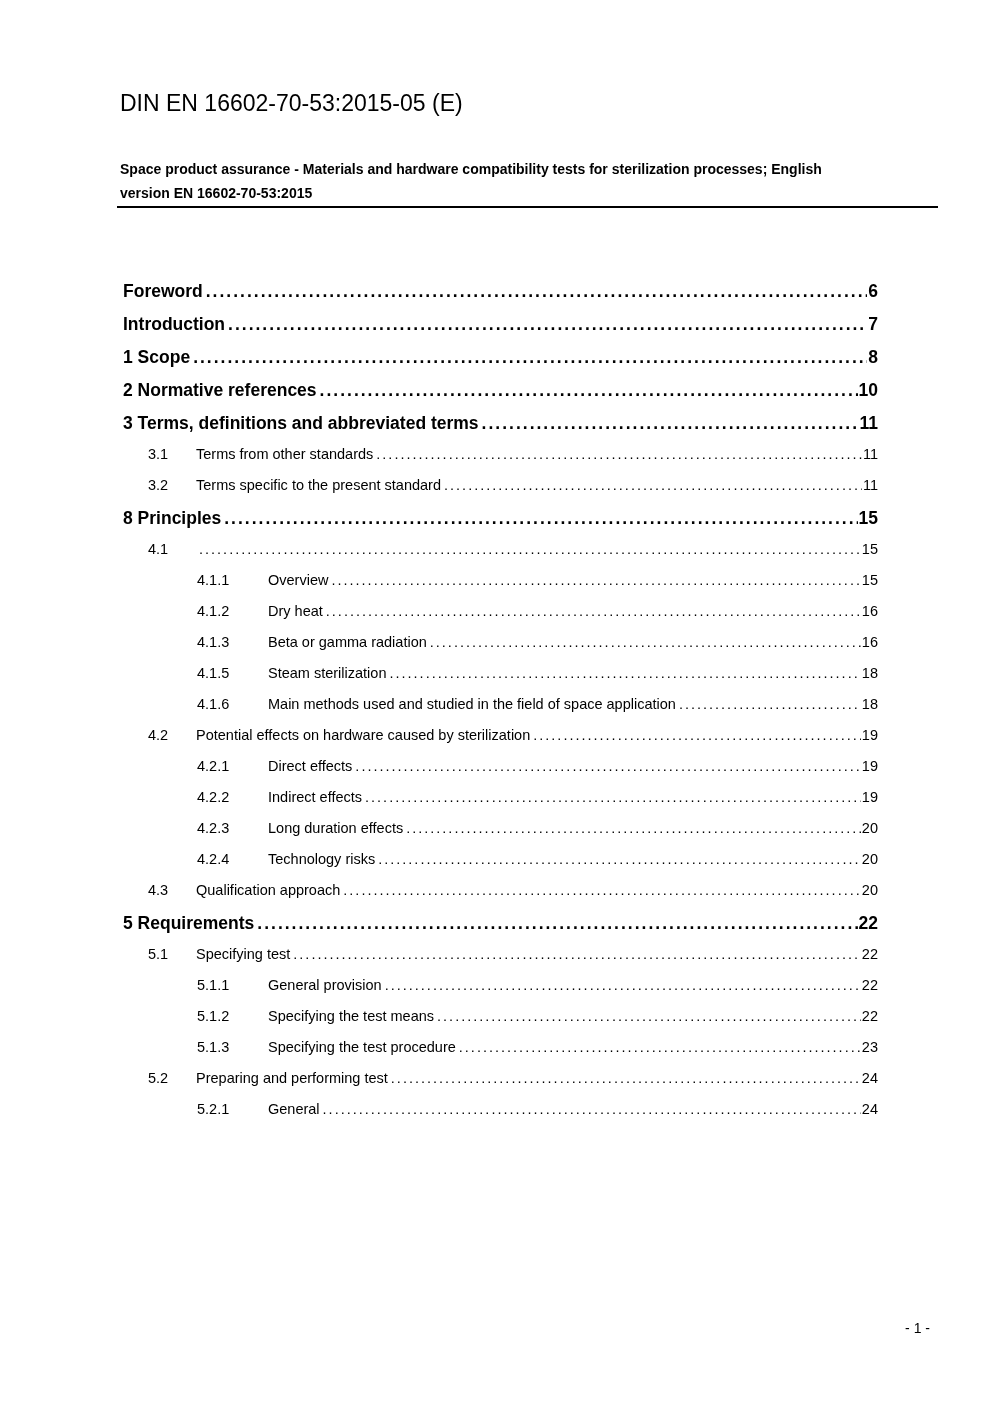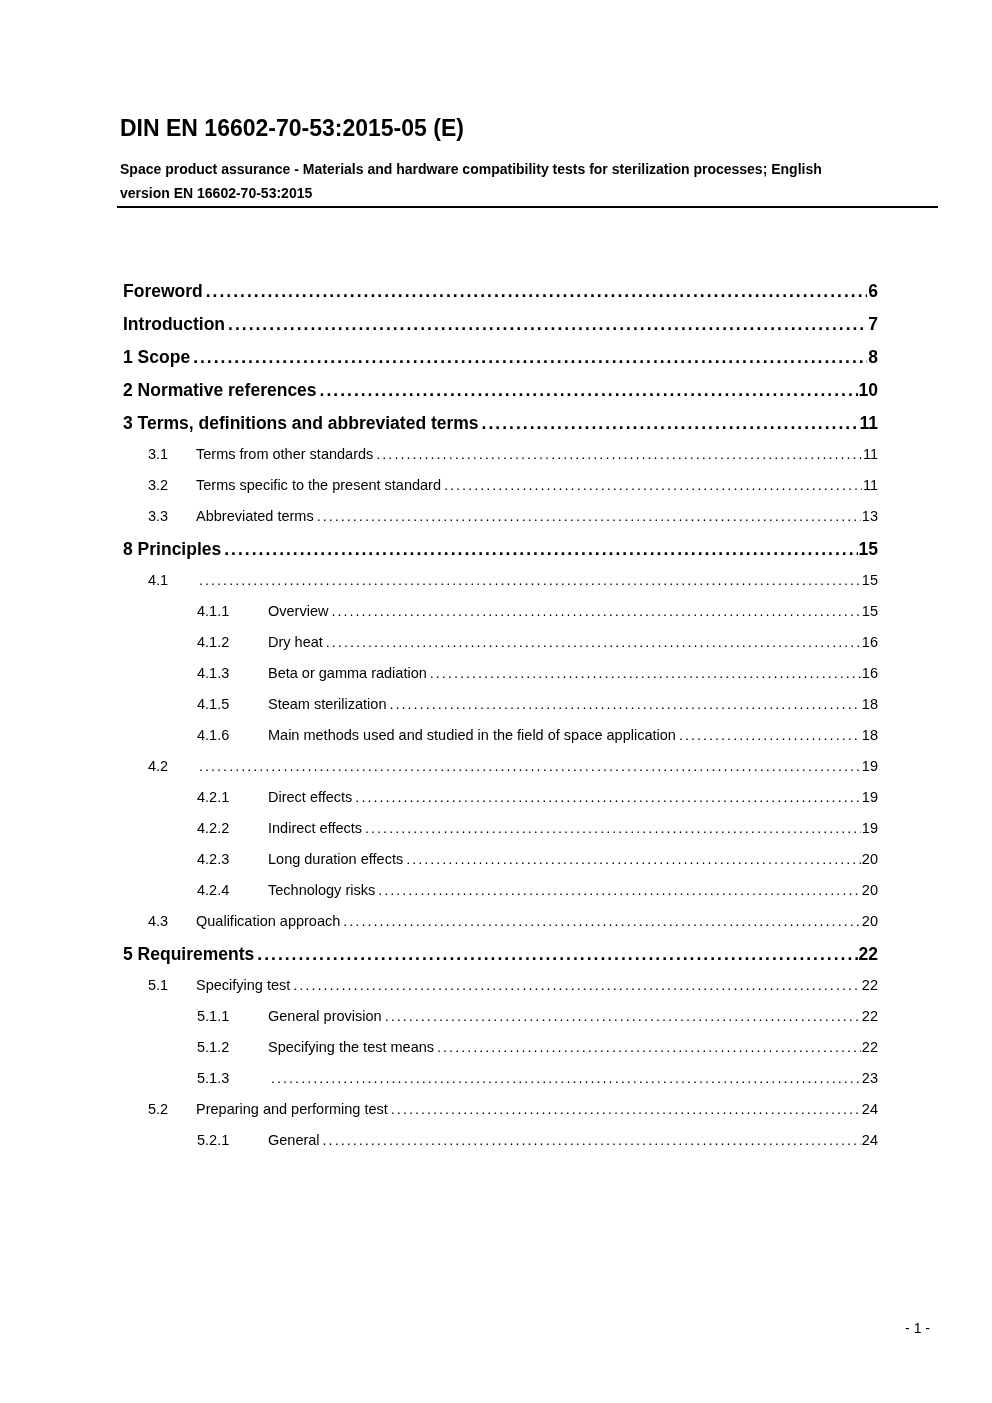--- a/index.html
+++ b/index.html
@@ -11,23 +11,22 @@
     font-family: "Liberation Sans", "DejaVu Sans", sans-serif;
     position: relative;
     overflow: hidden;
   }
 
   .doc-number {
     position: absolute;
     left: 120px;
     top: 90px;
     font-size: 23px;
-    font-weight: bold;
+    font-weight: normal;
     white-space: nowrap;
-    margin-top: 25px;
   }
 
   .doc-title-wrap {
     position: absolute;
     left: 120px;
     top: 157px;
     width: 818px;
   }
   .doc-title-text {
     width: 730px;
@@ -141,26 +140,20 @@
     <span class="toc-label">Terms from other standards</span>
     <span class="leader"></span>
     <span class="toc-page">11</span>
   </div>
       <div class="toc-row lvl1">
     <span class="toc-num">3.2</span>
     <span class="toc-label">Terms specific to the present standard</span>
     <span class="leader"></span>
     <span class="toc-page">11</span>
   </div>
-      <div class="toc-row lvl1">
-    <span class="toc-num">3.3</span>
-    <span class="toc-label">Abbreviated terms</span>
-    <span class="leader"></span>
-    <span class="toc-page">13</span>
-  </div>
       <div class="toc-row lvl0">
 
     <span class="toc-label">8 Principles</span>
     <span class="leader"></span>
     <span class="toc-page">15</span>
   </div>
       <div class="toc-row lvl1">
     <span class="toc-num">4.1</span>
     <span class="leader"></span>
     <span class="toc-page">15</span>
@@ -190,20 +183,21 @@
     <span class="toc-page">18</span>
   </div>
       <div class="toc-row lvl2">
     <span class="toc-num">4.1.6</span>
     <span class="toc-label">Main methods used and studied in the field of space application</span>
     <span class="leader"></span>
     <span class="toc-page">18</span>
   </div>
       <div class="toc-row lvl1">
     <span class="toc-num">4.2</span>
+    <span class="toc-label">Potential effects on hardware caused by sterilization</span>
     <span class="leader"></span>
     <span class="toc-page">19</span>
   </div>
       <div class="toc-row lvl2">
     <span class="toc-num">4.2.1</span>
     <span class="toc-label">Direct effects</span>
     <span class="leader"></span>
     <span class="toc-page">19</span>
   </div>
       <div class="toc-row lvl2">
@@ -249,20 +243,21 @@
     <span class="toc-page">22</span>
   </div>
       <div class="toc-row lvl2">
     <span class="toc-num">5.1.2</span>
     <span class="toc-label">Specifying the test means</span>
     <span class="leader"></span>
     <span class="toc-page">22</span>
   </div>
       <div class="toc-row lvl2">
     <span class="toc-num">5.1.3</span>
+    <span class="toc-label">Specifying the test procedure</span>
     <span class="leader"></span>
     <span class="toc-page">23</span>
   </div>
       <div class="toc-row lvl1">
     <span class="toc-num">5.2</span>
     <span class="toc-label">Preparing and performing test</span>
     <span class="leader"></span>
     <span class="toc-page">24</span>
   </div>
       <div class="toc-row lvl2">

